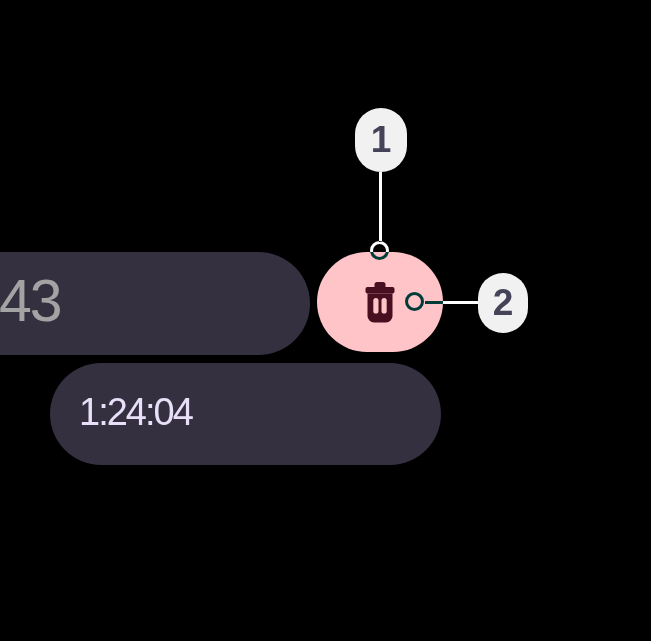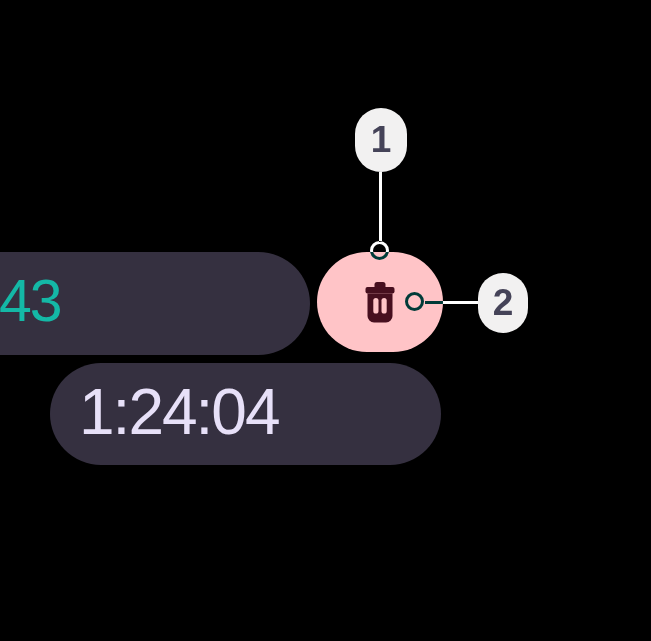--- a/index.html
+++ b/index.html
@@ -29,36 +29,36 @@
     border-radius: 51.5px;
   }
   .chip1 .time {
     position: absolute;
     left: 319px;
     top: 50%;
     transform: translateY(-54%);
     font-size: 59px;
     font-weight: 400;
     letter-spacing: -2px;
-    color: #14b8a6;
+    color: #a3a3a3;
     white-space: nowrap;
   }
   .chip2 {
     left: 50px;
     top: 363px;
     width: 391px;
     height: 102px;
     border-radius: 51px;
   }
   .chip2 .time {
     position: absolute;
     left: 29px;
     top: 50%;
     transform: translateY(-53%);
-    font-size: 64px;
+    font-size: 38px;
     font-weight: 400;
     letter-spacing: -2px;
     color: #E7E0F8;
     white-space: nowrap;
   }
 
   
   .delete-btn {
     position: absolute;
     left: 317px;

